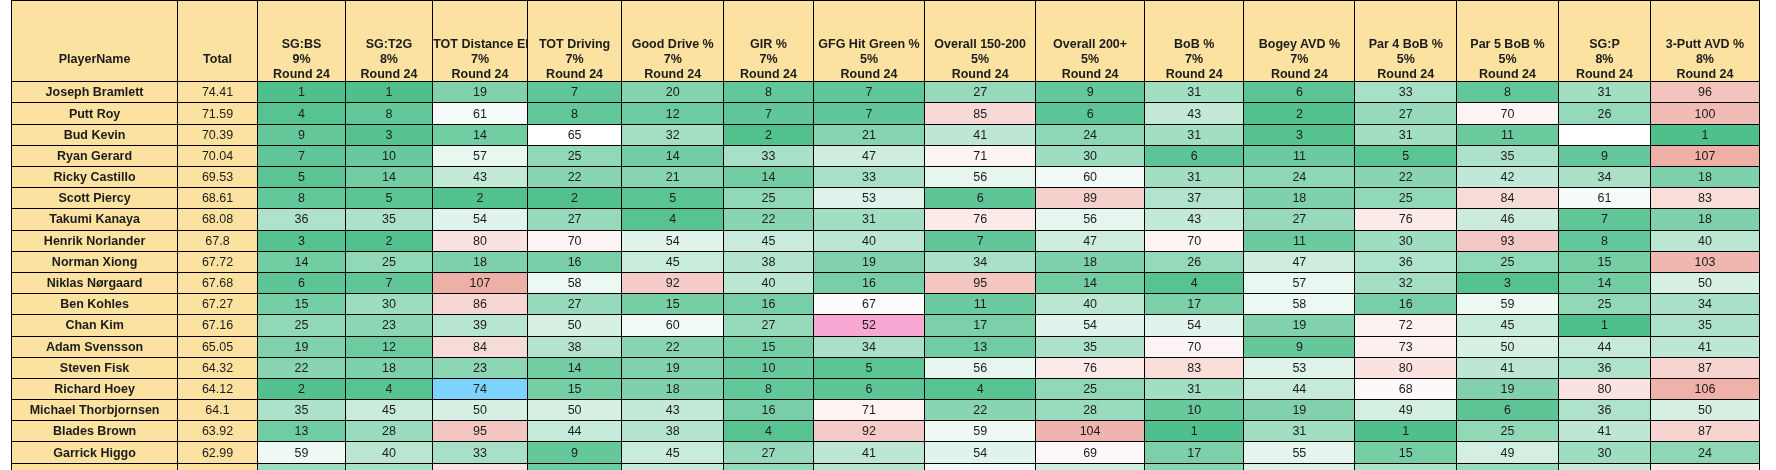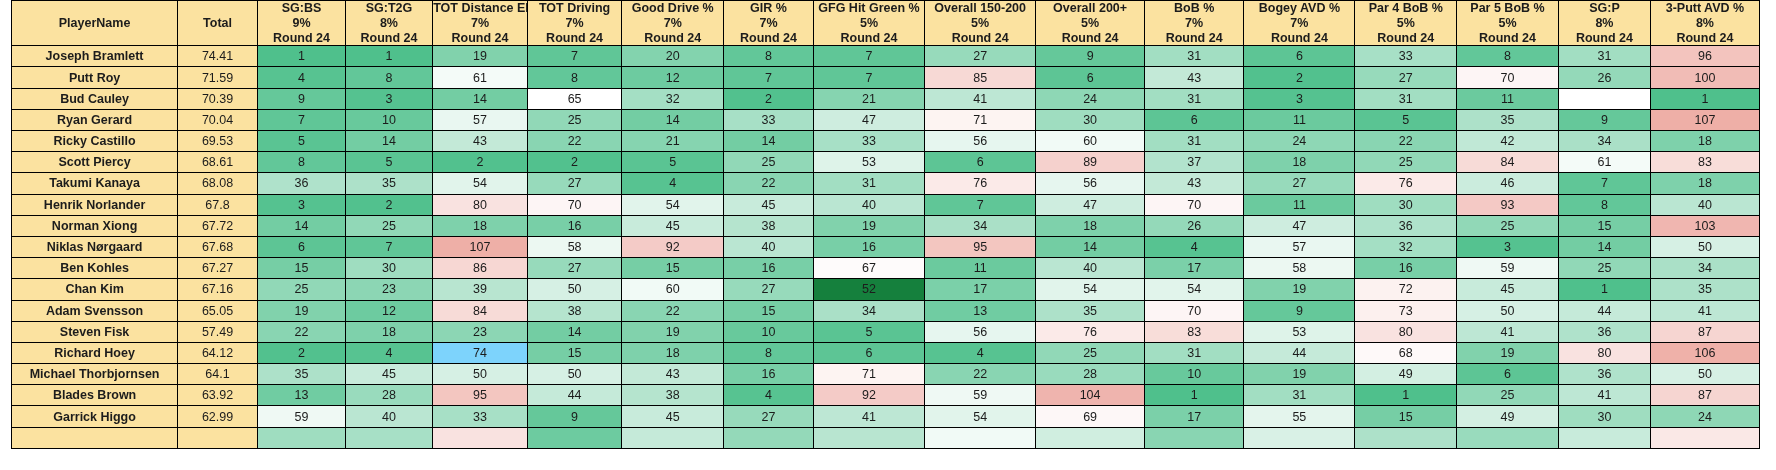--- a/index.html
+++ b/index.html
@@ -32,21 +32,21 @@
   }
   
   thead th{
     background:#FBE2A0;
     font-weight:bold;
     height:38px;
     line-height:1.18;
     font-size:12.5px;
     padding:2px 2px;
   }
-  thead th .hl1{display:block;}
+  thead th .hl1{display:block;margin-top:36px;}
   thead th .hl2{display:block;}
   thead th .hl3{display:block;}
   
   tbody tr{height:20.2px;}
   tbody td{height:20.2px;}
   td.name{
     background:#FBE2A0;
     font-weight:bold;
     font-size:12.5px;
   }
@@ -212,21 +212,21 @@
           <td class="val" style="background: rgb(195, 233, 215);">43</td>
           <td class="val" style="background: rgb(82, 193, 142);">2</td>
           <td class="val" style="background: rgb(151, 218, 187);">27</td>
           <td class="val" style="background: rgb(253, 245, 245);">70</td>
           <td class="val" style="background: rgb(148, 217, 185);">26</td>
           <td class="val" style="background: rgb(241, 188, 182);">100</td>
           <td class="rightpad"></td>
         </tr>
         <tr>
           <td class="leftpad"></td>
-          <td class="name">Bud Cauley</td>
+          <td class="name">Bud Kevin</td>
           <td class="total">70.39</td>
           <td class="val" style="background: rgb(101, 200, 154);">9</td>
           <td class="val" style="background: rgb(85, 194, 144);">3</td>
           <td class="val" style="background: rgb(115, 205, 163);">14</td>
           <td class="val" style="background: rgb(255, 255, 255);">65</td>
           <td class="val" style="background: rgb(164, 223, 196);">32</td>
           <td class="val" style="background: rgb(82, 193, 142);">2</td>
           <td class="val" style="background: rgb(134, 212, 176);">21</td>
           <td class="val" style="background: rgb(189, 231, 212);">41</td>
           <td class="val" style="background: rgb(142, 215, 181);">24</td>
@@ -409,21 +409,21 @@
         <tr>
           <td class="leftpad"></td>
           <td class="name">Chan Kim</td>
           <td class="total">67.16</td>
           <td class="val" style="background: rgb(145, 216, 183);">25</td>
           <td class="val" style="background: rgb(140, 214, 180);">23</td>
           <td class="val" style="background: rgb(184, 229, 208);">39</td>
           <td class="val" style="background: rgb(214, 240, 228);">50</td>
           <td class="val" style="background: rgb(241, 250, 246);">60</td>
           <td class="val" style="background: rgb(151, 218, 187);">27</td>
-          <td class="val" style="background: #15803d;">52</td>
+          <td class="val" style="background: #f9a8d4;">52</td>
           <td class="val" style="background: rgb(123, 208, 169);">17</td>
           <td class="val" style="background: rgb(225, 244, 235);">54</td>
           <td class="val" style="background: rgb(225, 244, 235);">54</td>
           <td class="val" style="background: rgb(129, 210, 172);">19</td>
           <td class="val" style="background: rgb(252, 242, 240);">72</td>
           <td class="val" style="background: rgb(200, 235, 219);">45</td>
           <td class="val" style="background: rgb(79, 192, 140);">1</td>
           <td class="val" style="background: rgb(173, 225, 201);">35</td>
           <td class="rightpad"></td>
         </tr>
@@ -444,21 +444,21 @@
           <td class="val" style="background: rgb(101, 200, 154);">9</td>
           <td class="val" style="background: rgb(252, 240, 238);">73</td>
           <td class="val" style="background: rgb(214, 240, 228);">50</td>
           <td class="val" style="background: rgb(197, 234, 217);">44</td>
           <td class="val" style="background: rgb(189, 231, 212);">41</td>
           <td class="rightpad"></td>
         </tr>
         <tr>
           <td class="leftpad"></td>
           <td class="name">Steven Fisk</td>
-          <td class="total">57.49</td>
+          <td class="total">64.32</td>
           <td class="val" style="background: rgb(137, 213, 178);">22</td>
           <td class="val" style="background: rgb(126, 209, 171);">18</td>
           <td class="val" style="background: rgb(140, 214, 180);">23</td>
           <td class="val" style="background: rgb(115, 205, 163);">14</td>
           <td class="val" style="background: rgb(129, 210, 172);">19</td>
           <td class="val" style="background: rgb(104, 201, 156);">10</td>
           <td class="val" style="background: rgb(90, 196, 147);">5</td>
           <td class="val" style="background: rgb(230, 246, 239);">56</td>
           <td class="val" style="background: rgb(251, 234, 232);">76</td>
           <td class="val" style="background: rgb(248, 221, 217);">83</td>

